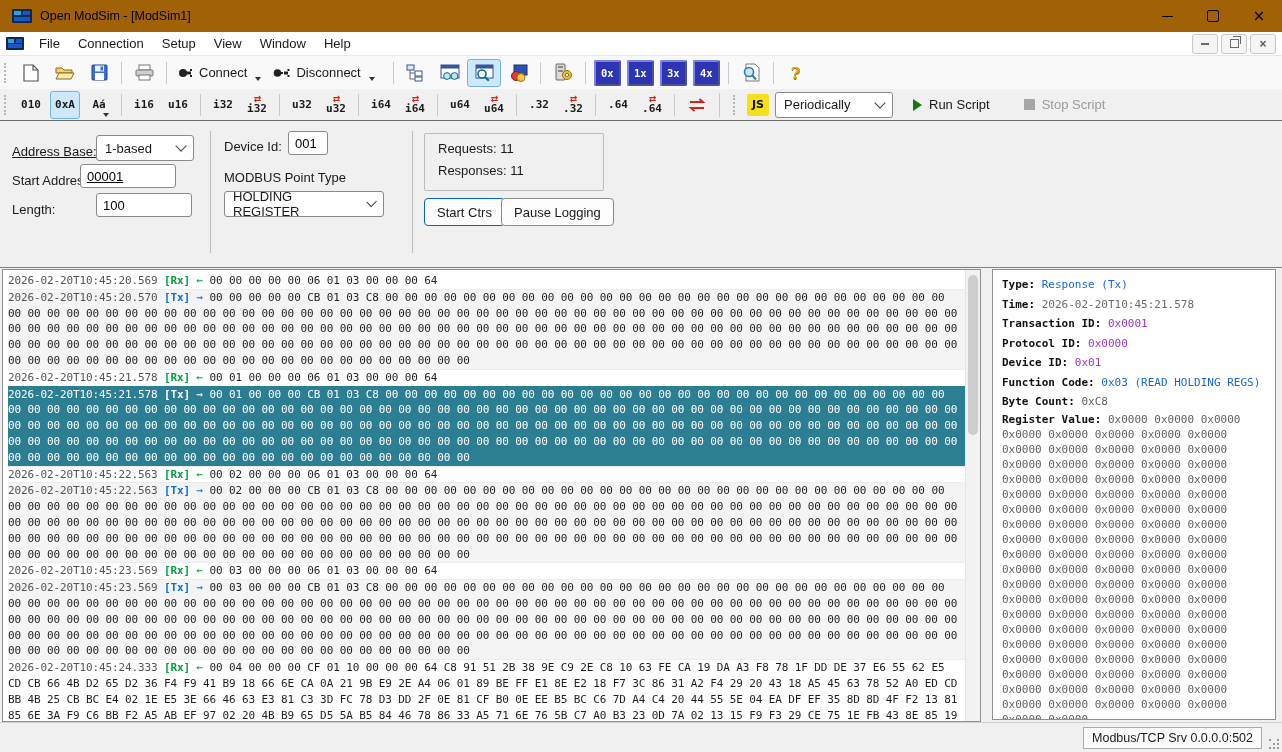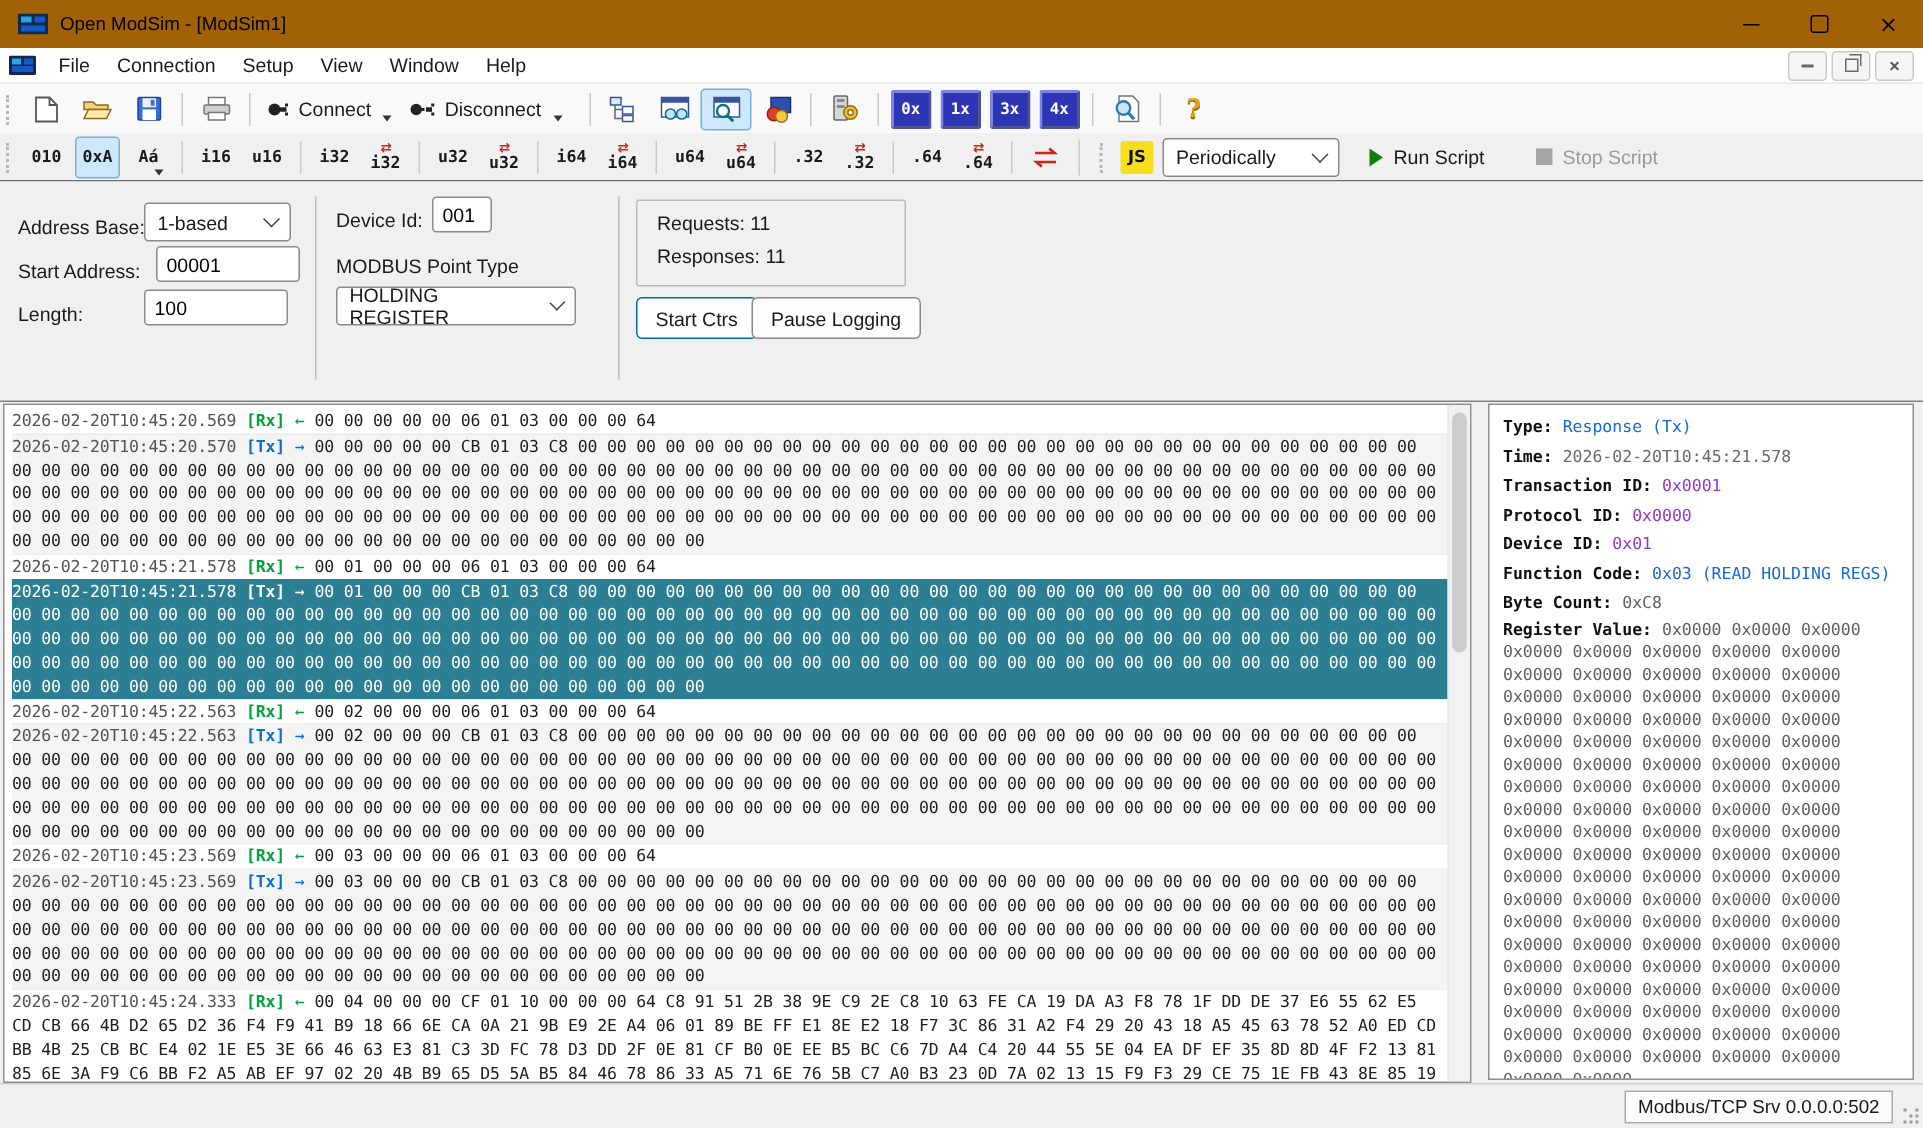--- a/index.html
+++ b/index.html
@@ -355,27 +355,27 @@
     <div class="play-tri"></div>
     <span>Run Script</span>
   </div>
   <div class="stop-btn">
     <div class="stop-sq"></div>
     <span>Stop Script</span>
   </div>
 </div>
 
 <div class="settings">
-  <label style="position:absolute;left:12px;top:23px;">Address Base:</label>
+  <label style="position:absolute;left:12px;top:23px;text-decoration:underline;">Address Base:</label>
   <div class="combo" style="position:absolute;left:96px;top:14px;width:80px;justify-content:space-between;">
     <span>1-based</span>
     <div class="chev"></div>
   </div>
   <label style="position:absolute;left:12px;top:52px;">Start Address:</label>
-  <input class="fld-input" style="position: absolute; left: 104px; top: 43px; width: 82px;" value="00001">
+  <input class="fld-input" style="position: absolute; left: 80px; top: 43px; width: 82px; text-decoration: underline;" value="00001">
   <label style="position:absolute;left:12px;top:81px;">Length:</label>
   <input class="fld-input" style="position: absolute; left: 96px; top: 72px; width: 82px;" value="100">
 
   <div class="vsep" style="left:210px;"></div>
 
   <label style="position:absolute;left:224px;top:18px;">Device Id:</label>
   <input class="fld-input" style="position: absolute; left: 288px; top: 10px; width: 26px;" value="001">
   <label style="position:absolute;left:224px;top:49px;">MODBUS Point Type</label>
   <div class="combo" style="position:absolute;left:224px;top:70px;width:142px;justify-content:center;">
     <span>HOLDING REGISTER</span>

